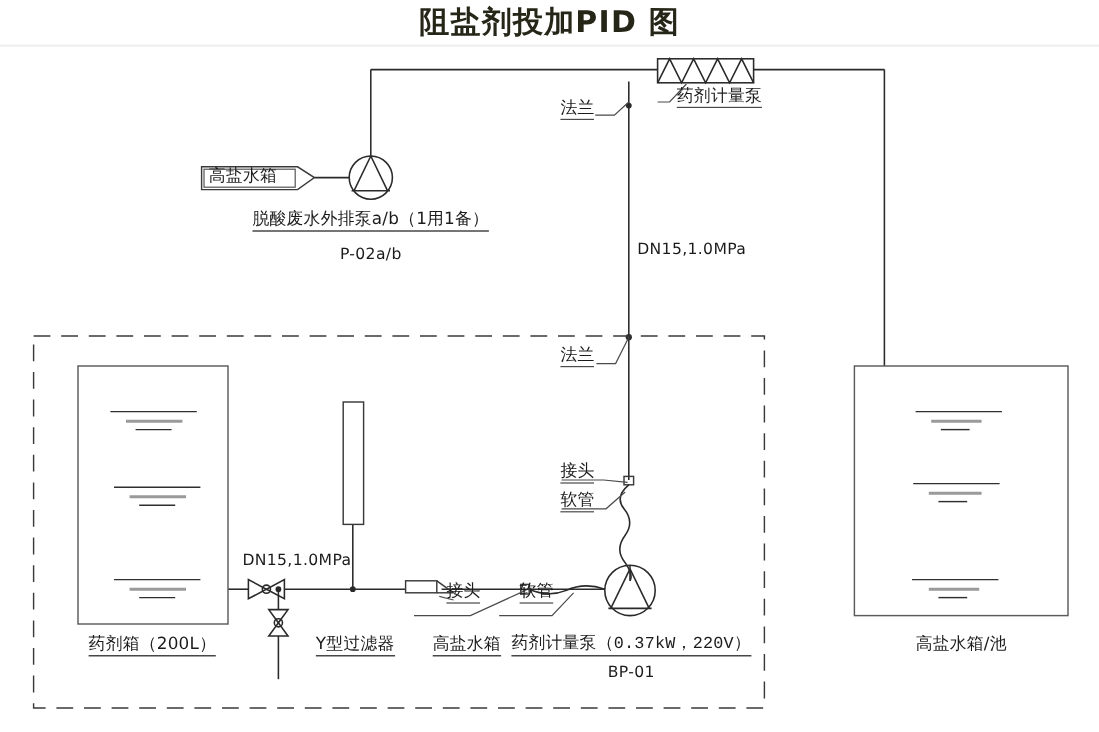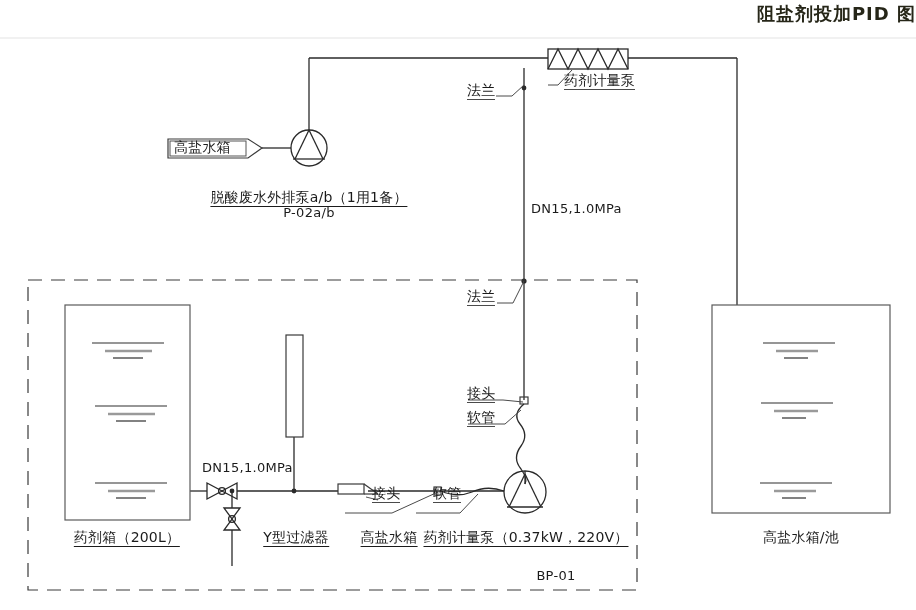--- a/index.html
+++ b/index.html
@@ -9,22 +9,22 @@
     color:#1b1b1b;overflow:hidden;position:relative;
   }
   #diagram-root{position:absolute;left:0;top:0;width:916px;height:610px;}
   svg{position:absolute;left:0;top:0;width:916px;height:610px;}
   .lbl{position:absolute;white-space:nowrap;line-height:1.05;color:#1b1b1b;}
   .lbl.cn{font-size:14px;letter-spacing:0.2px;}
   .lbl.ascii{font-size:13px;letter-spacing:0.3px;}
   .ul{border-bottom:1.6px solid #1b1b1b;padding-bottom:1px;}
   .ulthin{border-bottom:1px solid #4a4a4a;padding-bottom:1px;}
   #page-title{
-    position:absolute;left:0;top:2px;width:916px;text-align:right;
-    font-size:18px;font-weight:bold;letter-spacing:1px;color:#262618;
+    position:absolute;left:0;top:2px;width:916px;text-align:center;
+    font-size:25px;font-weight:bold;letter-spacing:1px;color:#262618;
   }
   .center{transform:translateX(-50%);}
 </style>
 </head>
 <body>
 
 <div id="diagram-root">
 
   <div id="page-title">阻盐剂投加PID 图</div>
 
@@ -159,21 +159,21 @@
       <line class="lvl-d" x1="760" y1="483" x2="832" y2="483"></line>
       <line class="lvl-g" x1="774" y1="491" x2="816" y2="491"></line>
       <line class="lvl-d" x1="782" y1="498" x2="806" y2="498"></line>
     </g>
 
     <rect class="dash" x="28" y="280" width="609" height="310"></rect>
   </svg>
 
   <div class="lbl cn" style="left:174px;top:140px;">高盐水箱</div>
 
-  <div class="lbl cn ul center" style="left:309px;top:190px;">脱酸废水外排泵a/b（1用1备）</div>
+  <div class="lbl cn ul center" style="left:309px;top:176px;">脱酸废水外排泵a/b（1用1备）</div>
   <div class="lbl ascii center" style="left:309px;top:206px;">P-02a/b</div>
 
   <div class="lbl cn ulthin" style="left:564px;top:73px;">药剂计量泵</div>
 
   <div class="lbl cn ulthin" style="left:467px;top:83px;">法兰</div>
   <div class="lbl cn ulthin" style="left:467px;top:289px;">法兰</div>
 
   <div class="lbl ascii" style="left:531px;top:202px;">DN15,1.0MPa</div>
   <div class="lbl ascii" style="left:202px;top:461px;">DN15,1.0MPa</div>
 
@@ -182,18 +182,18 @@
 
   <div class="lbl cn ulthin" style="left:372px;top:486px;">接头</div>
   <div class="lbl cn ulthin" style="left:433px;top:486px;">软管</div>
 
   <div class="lbl cn ul center" style="left:127px;top:530px;">药剂箱（200L）</div>
 
   <div class="lbl cn ul center" style="left:296px;top:530px;">Y型过滤器</div>
 
   <div class="lbl cn ul center" style="left:389px;top:530px;">高盐水箱</div>
 
-  <div class="lbl cn ul center" style="left:526px;top:530px;">药剂计量泵（0.37kW，220V）</div>
-  <div class="lbl ascii center" style="left:556px;top:554px;margin-top:15px;">BP-01</div>
+  <div class="lbl cn ul center" style="left:526px;top:530px;font-family:Liberation Mono, monospace;">药剂计量泵（0.37kW，220V）</div>
+  <div class="lbl ascii center" style="left:526px;top:554px;">BP-01</div>
 
   <div class="lbl cn center" style="left:801px;top:530px;">高盐水箱/池</div>
 
 </div>
 
 </body></html>

